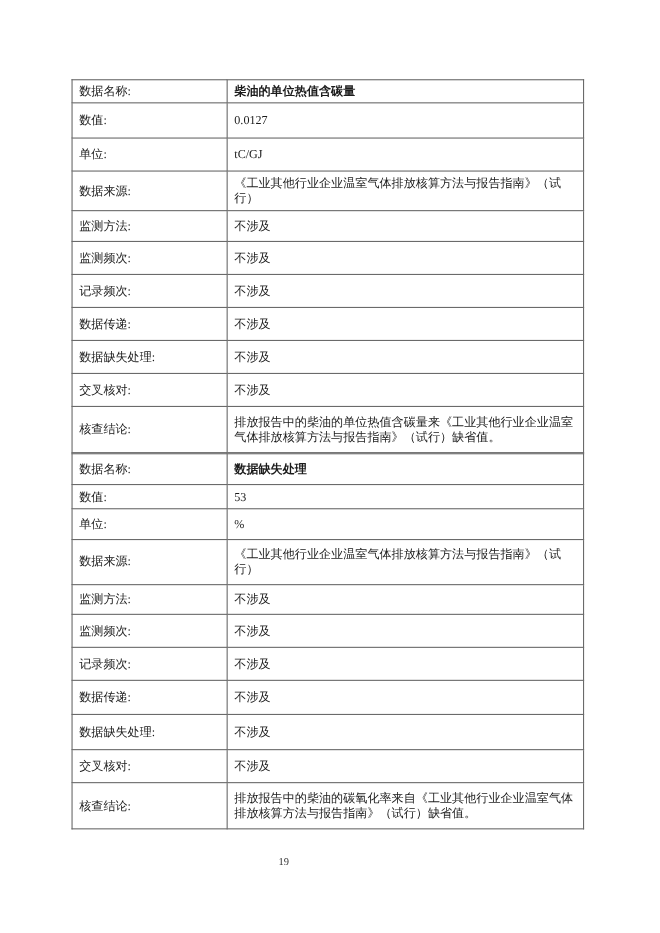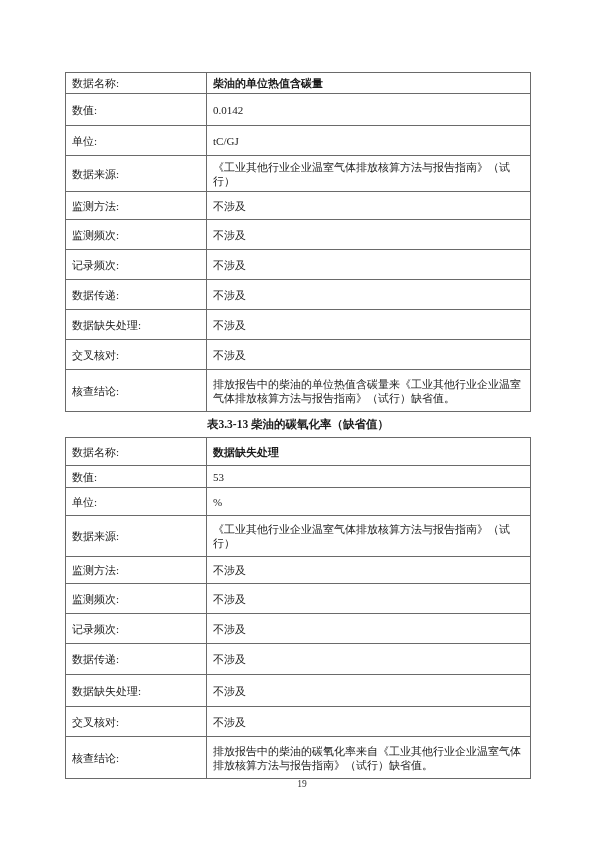--- a/index.html
+++ b/index.html
@@ -55,38 +55,37 @@
     line-height: 14px;
   }
   .page-number {
     position: absolute;
     left: 0;
     top: 779px;
     width: 516px;
     text-align: center;
     font-size: 9.5px;
     color: #333333;
-    padding-left: 44px;
   }
 </style>
 </head>
 <body>
 
 <div class="page">
   <div class="content">
 
     <table class="kv">
       <tbody>
         <tr style="height:21px">
           <td class="lbl">数据名称:</td>
           <td class="val bold-val">柴油的单位热值含碳量</td>
         </tr>
         <tr style="height:32px">
           <td class="lbl">数值:</td>
-          <td class="val">0.0142</td>
+          <td class="val">0.0127</td>
         </tr>
         <tr style="height:30px">
           <td class="lbl">单位:</td>
           <td class="val">tC/GJ</td>
         </tr>
         <tr style="height:36px">
           <td class="lbl">数据来源:</td>
           <td class="val">《工业其他行业企业温室气体排放核算方法与报告指南》（试行）</td>
         </tr>
         <tr style="height:28px">
@@ -113,21 +112,20 @@
           <td class="lbl">交叉核对:</td>
           <td class="val">不涉及</td>
         </tr>
         <tr style="height:42px">
           <td class="lbl">核查结论:</td>
           <td class="val">排放报告中的柴油的单位热值含碳量来《工业其他行业企业温室气体排放核算方法与报告指南》（试行）缺省值。</td>
         </tr>
       </tbody>
     </table>
 
-    <div class="caption">表3.3-13 柴油的碳氧化率（缺省值）</div>
 
     <table class="kv">
       <tbody>
         <tr style="height:28px">
           <td class="lbl">数据名称:</td>
           <td class="val bold-val">数据缺失处理</td>
         </tr>
         <tr style="height:22px">
           <td class="lbl">数值:</td>
           <td class="val">53</td>

